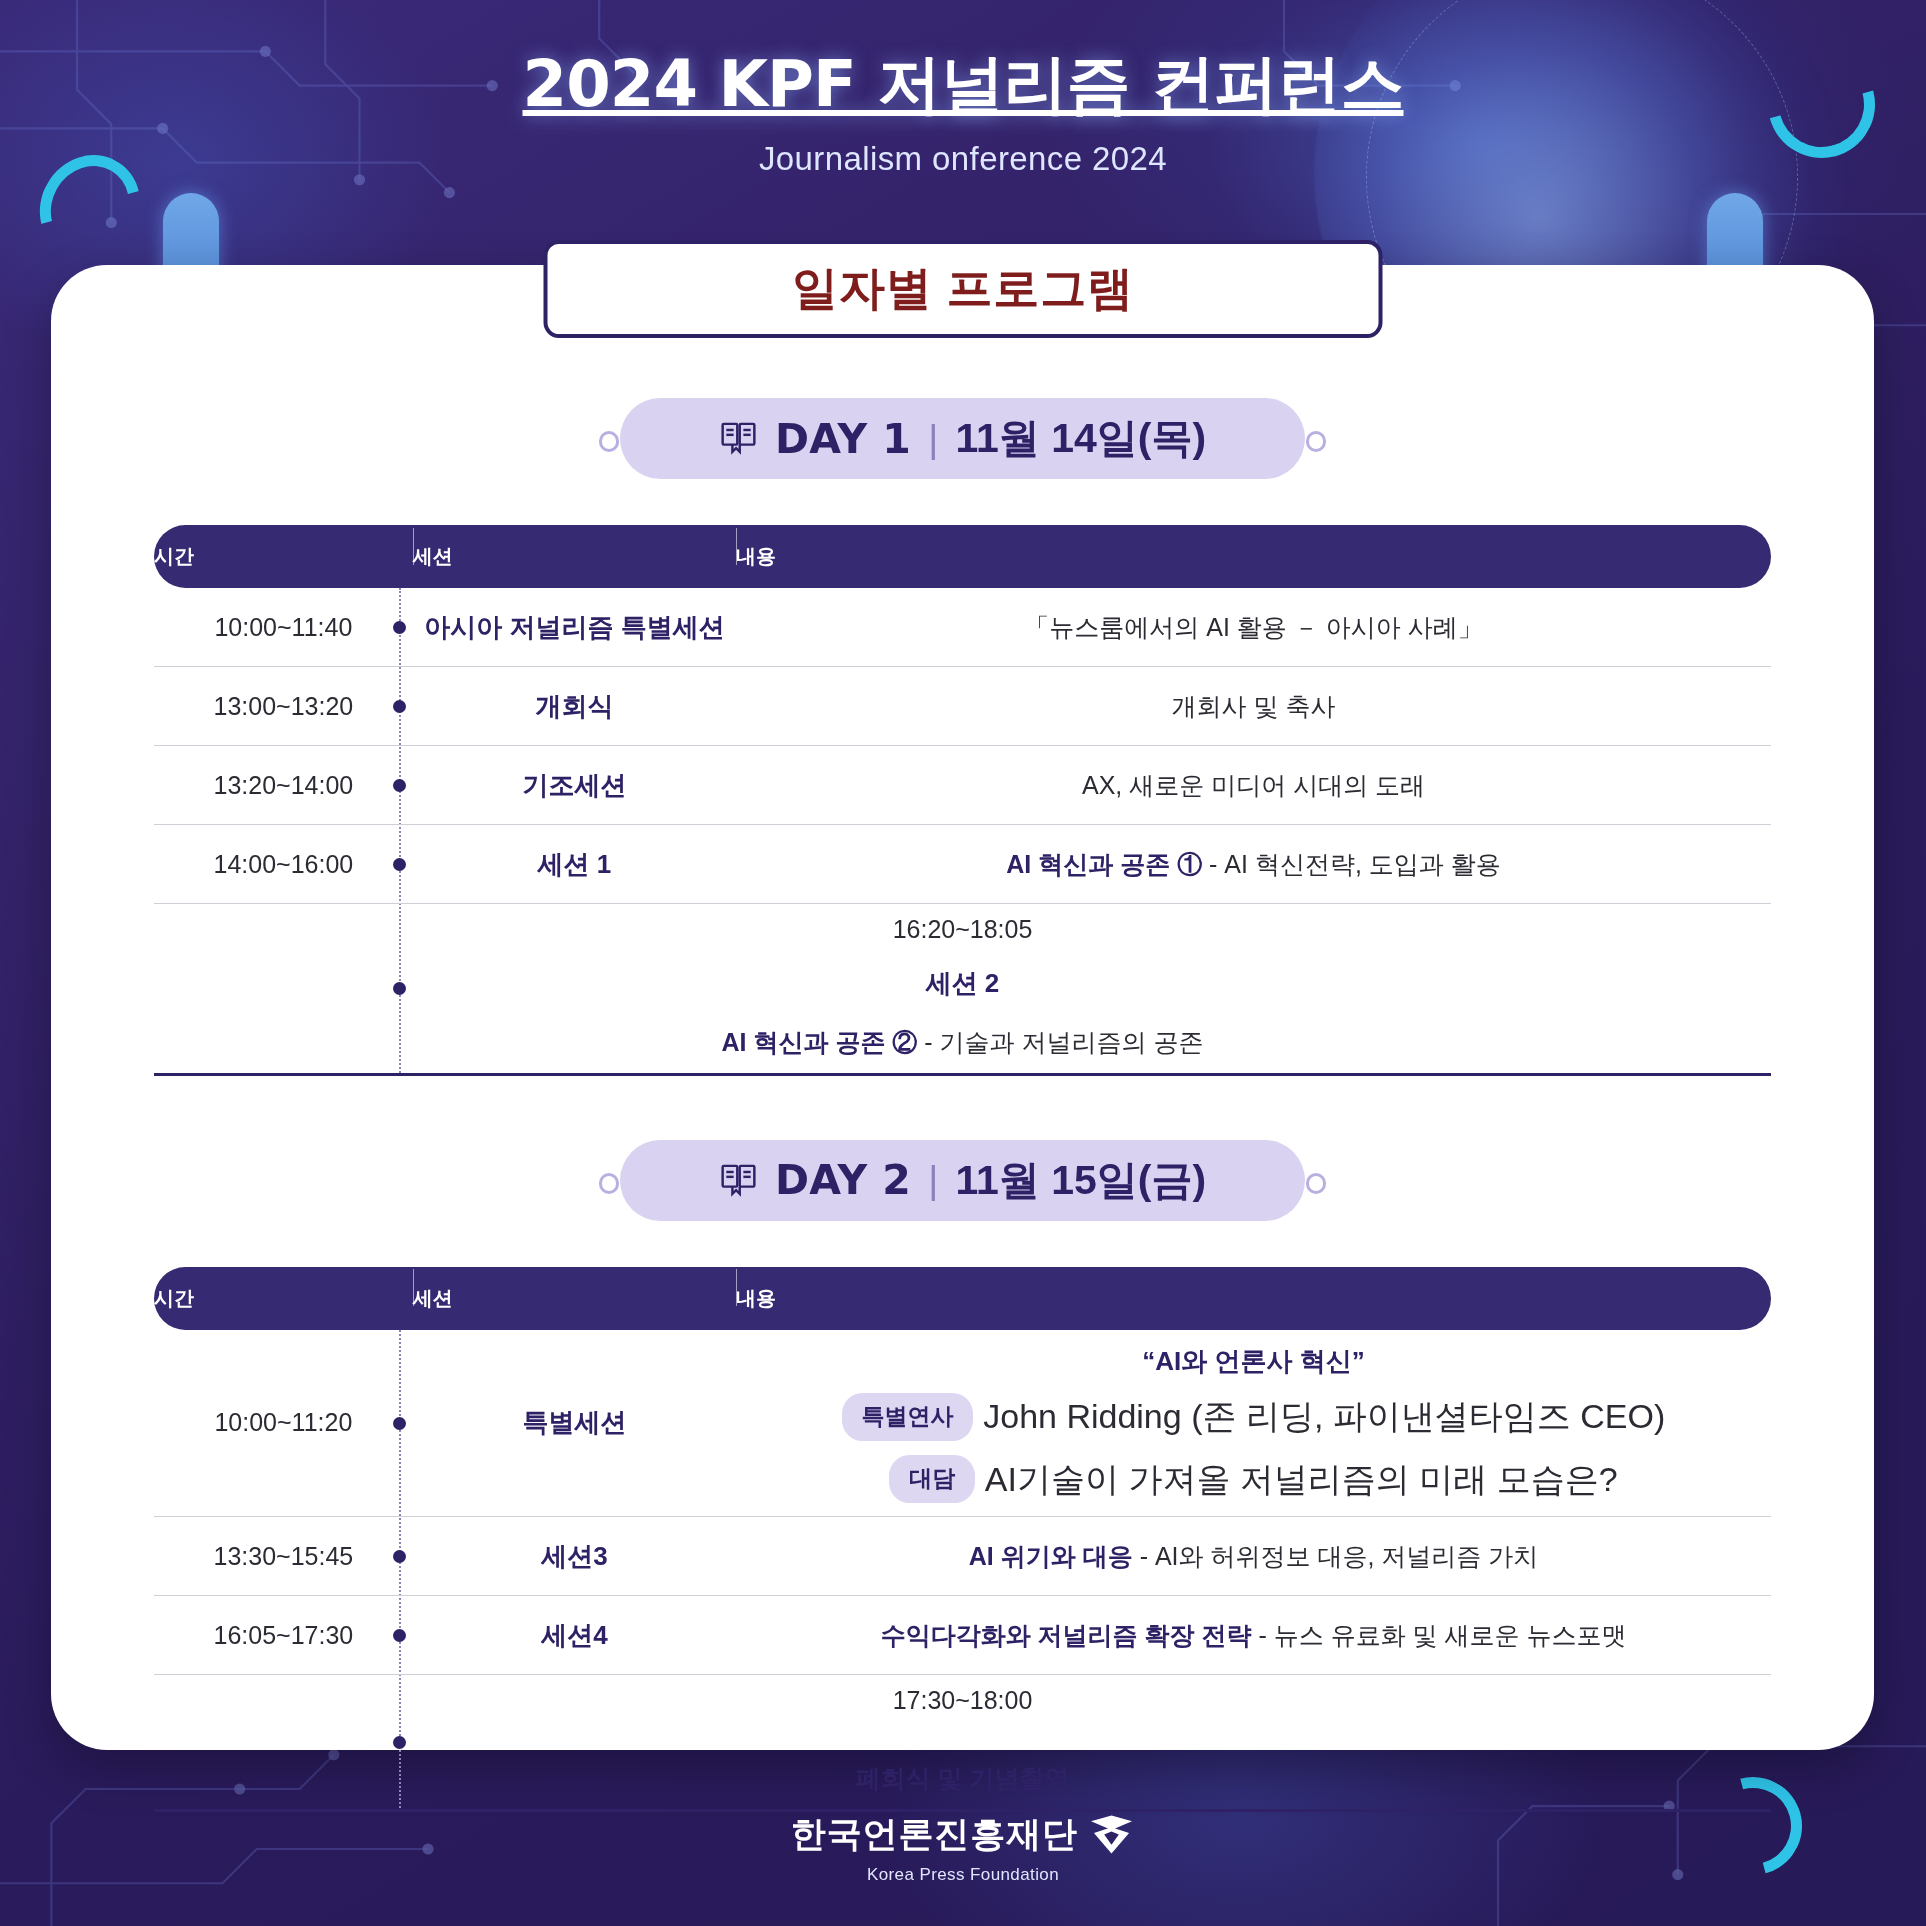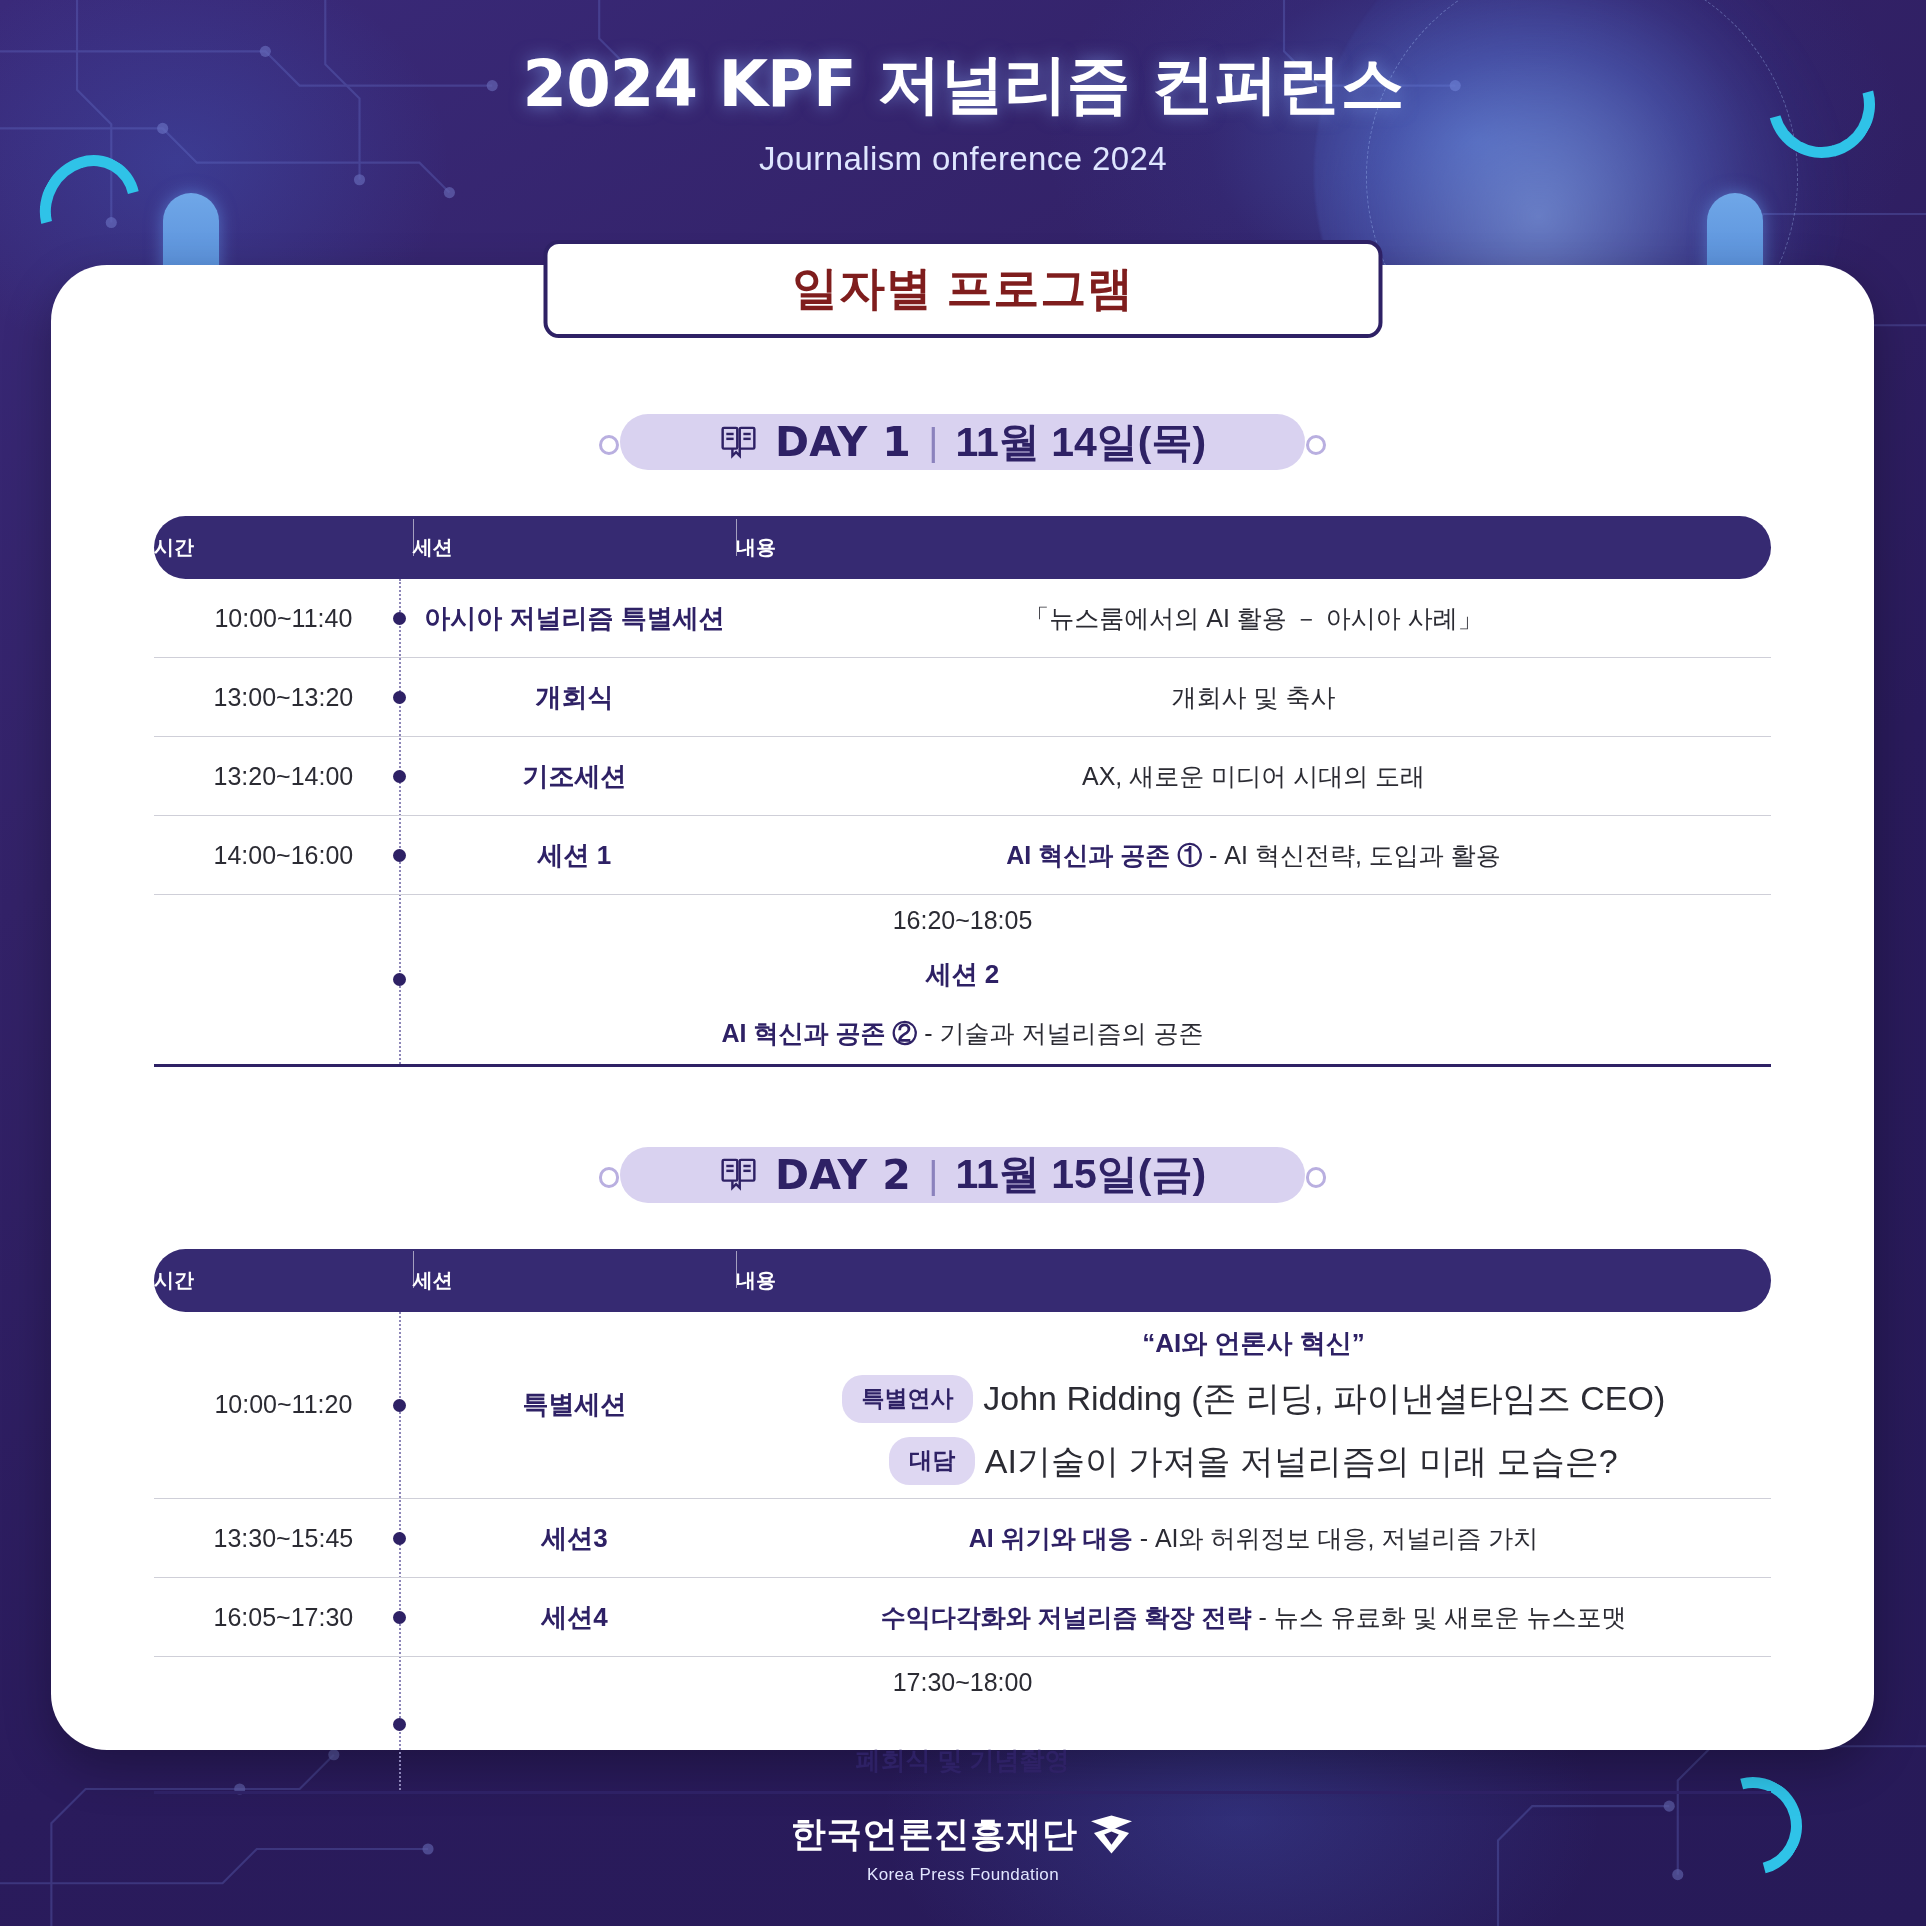--- a/index.html
+++ b/index.html
@@ -77,20 +77,21 @@
     text-align: center;
     z-index: 5;
   }
   .title-main {
     font-size: 64px;
     font-weight: 800;
     color: #ffffff;
     letter-spacing: -0.9px;
     text-shadow: 0 0 17px rgba(140,180,255,0.55);
     font-family: "DejaVu Sans", "Liberation Sans", sans-serif;
+    text-decoration: underline;
   }
   .title-sub {
     margin-top: 12px;
     font-size: 33px;
     font-weight: 400;
     color: #dfe6ff;
     letter-spacing: 0.4px;
   }
 
   
@@ -124,22 +125,22 @@
   
   .content {
     position: absolute;
     left: 51px; top: 265px;
     width: 1823px; height: 1485px;
     padding: 133px 103px 0 103px;
     z-index: 7;
   }
 
   .day-badge {
-    margin: 16px auto;
-    width: 685px; height: 56px;
+    margin: 0 auto;
+    width: 685px; height: 81px;
     background: #d9d2f0;
     border-radius: 41px;
     display: flex; align-items: center; justify-content: center;
     gap: 17px;
     position: relative;
   }
   .day-badge::before, .day-badge::after {
     content: "";
     position: absolute;
     width: 14.6px; height: 14.6px;

